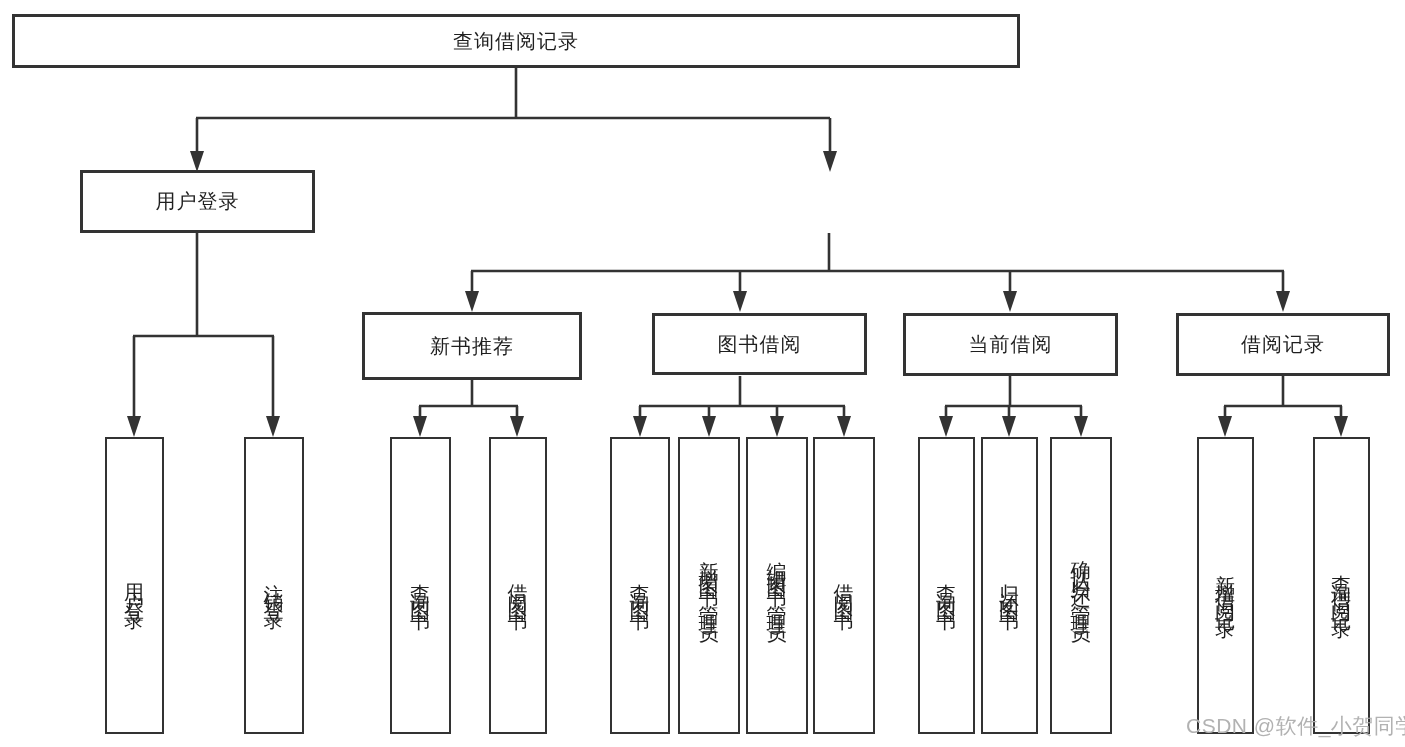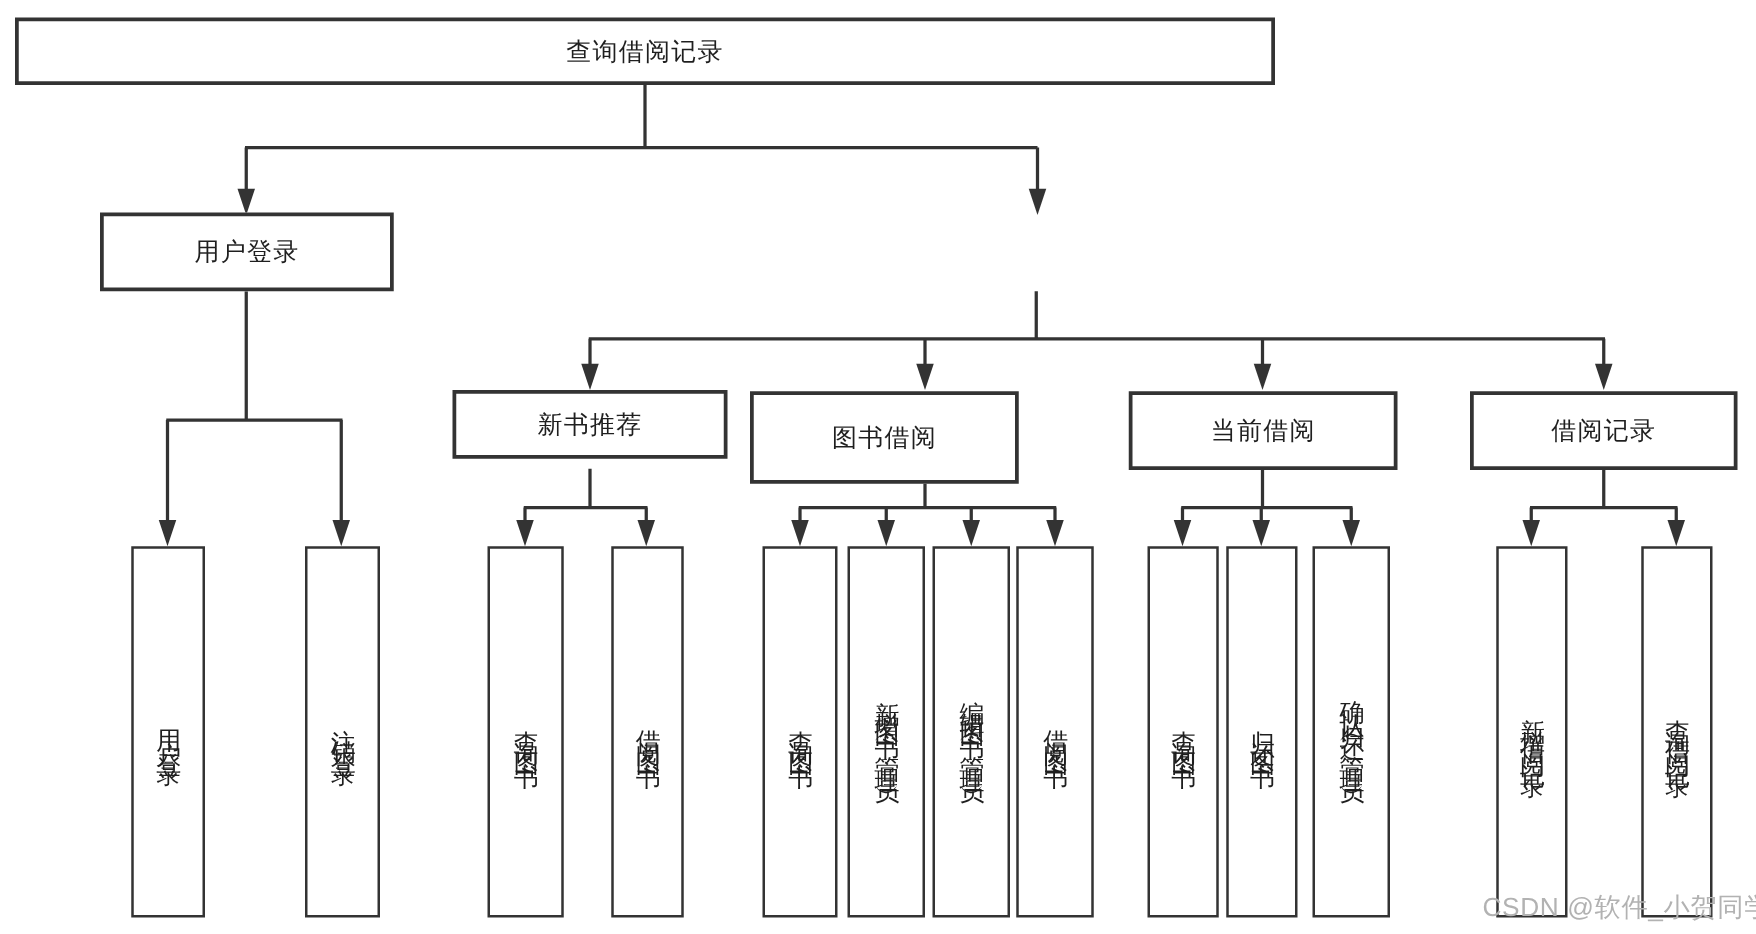--- a/index.html
+++ b/index.html
@@ -89,22 +89,22 @@
       <polygon points="1074,416 1088,416 1081,437"></polygon>
       <polygon points="1218,416 1232,416 1225,437"></polygon>
       <polygon points="1334,416 1348,416 1341,437"></polygon>
     </g>
   </svg>
 
   <div class="hbox" style="left:12px; top:14px; width:1008px; height:54px;">查询借阅记录</div>
 
   <div class="hbox" style="left:80px; top:170px; width:235px; height:63px;">用户登录</div>
 
-  <div class="hbox" style="left:362px; top:312px; width:220px; height:55px;">新书推荐</div>
-  <div class="hbox" style="left:600px; top:313px; width:215px; height:74px;">图书借阅</div>
+  <div class="hbox" style="left:362px; top:312px; width:220px; height:68px;">新书推荐</div>
+  <div class="hbox" style="left:652px; top:313px; width:215px; height:62px;">图书借阅</div>
   <div class="hbox" style="left:903px; top:313px; width:215px; height:63px;">当前借阅</div>
   <div class="hbox" style="left:1176px; top:313px; width:214px; height:63px;">借阅记录</div>
 
   <div class="vbox" style="left:105px; width:59px;">用户登录</div>
   <div class="vbox" style="left:244px; width:60px;">注销登录</div>
 
   <div class="vbox" style="left:390px; width:61px;">查询图书</div>
   <div class="vbox" style="left:489px; width:58px;">借阅图书</div>
 
   <div class="vbox" style="left:610px; width:60px;">查询图书</div>

